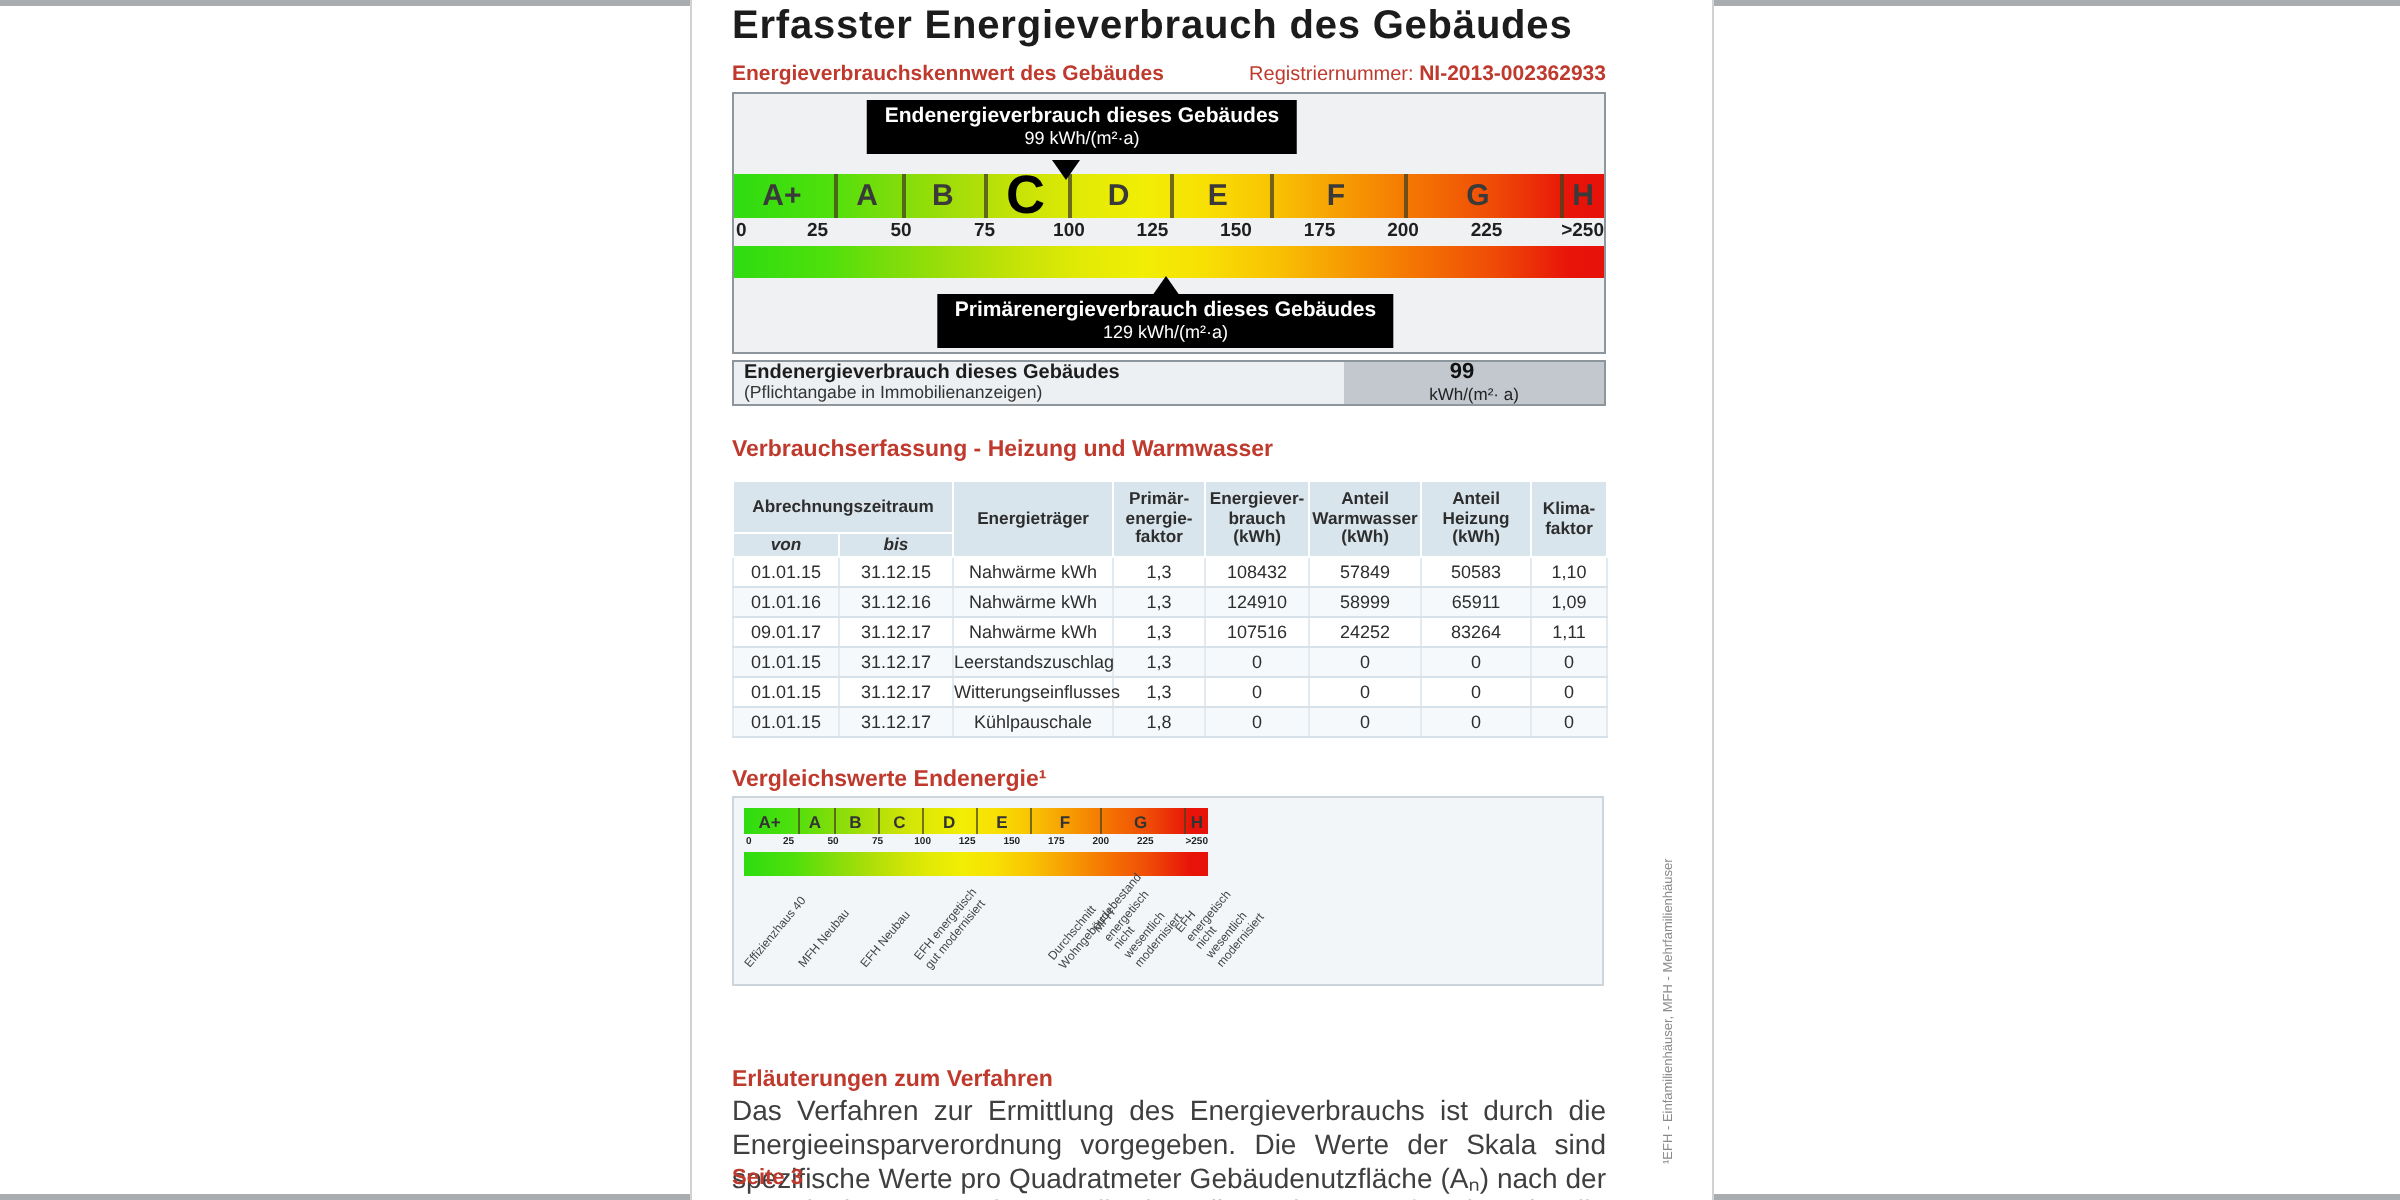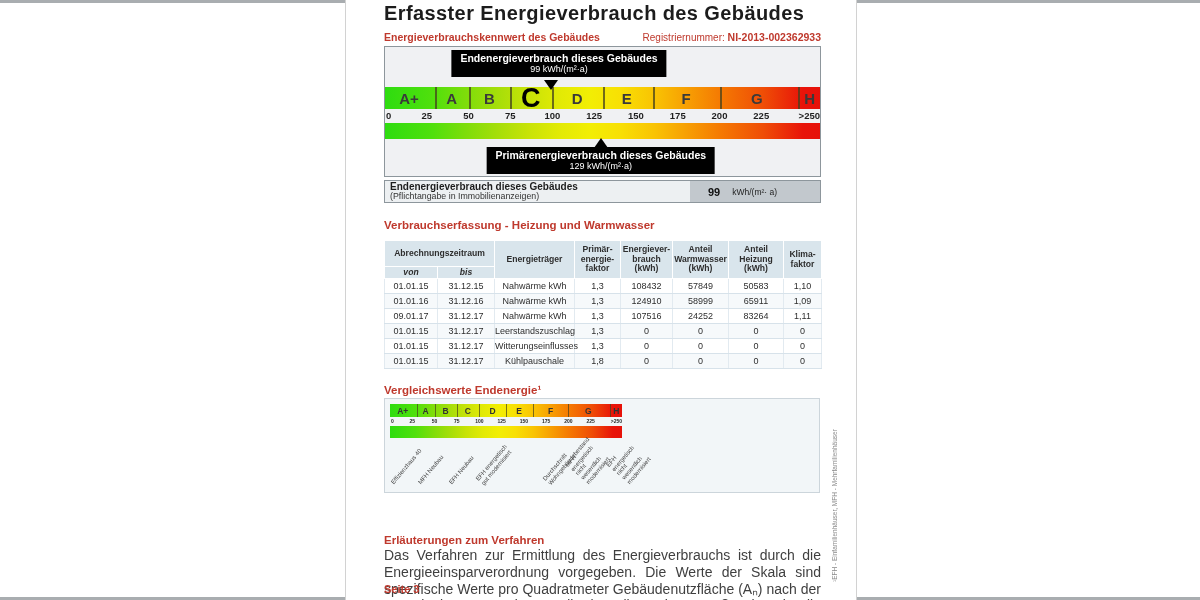--- a/index.html
+++ b/index.html
@@ -3,21 +3,21 @@
 <meta charset="utf-8">
 <style>
   * { margin:0; padding:0; box-sizing:border-box; }
   body { font-family:"Liberation Sans", sans-serif; background:#ffffff; }
   .screen { position:relative; width:1200px; height:600px; background:#ffffff; overflow:hidden; }
   .strip { position:absolute; left:0; width:1200px; height:3px; background:#a9adb0; }
   .strip.top { top:0; } .strip.bottom { bottom:0; }
 
   .page { position:absolute; left:345px; top:0; width:512px; height:600px; background:#fff;
           border-left:1px solid #d2d2d2; border-right:1px solid #d2d2d2; }
-  .content { position:absolute; left:38px; top:0; width:437px; height:565px; }
+  .content { position:absolute; left:20px; top:0; width:437px; height:565px; }
 
   .doc-title { position:absolute; top:2px; left:0; font-size:20px; font-weight:bold; color:#1c1c1c; letter-spacing:.4px; }
   .sub-row { position:absolute; top:31px; left:0; width:437px; display:flex; justify-content:space-between; align-items:baseline; }
   .red { color:#bf392d; }
   .sub-left { font-size:10.5px; font-weight:bold; }
   .sub-right { font-size:10px; }
   .sub-right b { font-size:10.5px; font-weight:bold; }
 
   
   .scale-box { position:absolute; top:46px; left:0; width:437px; height:131px; background:#f0f1f3; border:1px solid #8d969c; }
@@ -40,21 +40,21 @@
   .tick.first { left:1px; transform:none; }
   .tick.last { right:0; left:auto; transform:none; }
   .grad-bar2 { position:absolute; top:76px; left:0; width:100%; height:16px; }
 
   
   .mand-box { position:absolute; top:180px; left:0; width:437px; height:23px; background:#edf0f2;
               border:1px solid #8d969c; display:flex; align-items:center; }
   .mand-text { flex:1; padding-left:5px; line-height:1.05; }
   .mand-label { font-size:10px; font-weight:bold; color:#1d1d1d; }
   .mand-sub { font-size:8.8px; color:#333; }
-  .mand-value { width:130px; height:100%; background:#c2c8cd; display:flex; align-items:center; justify-content:center; padding-right:25px; }
+  .mand-value { width:130px; height:100%; background:#c2c8cd; display:flex; align-items:center; justify-content:flex-end; padding-right:0;flex-direction:column; }
   .mand-value .num { font-size:11px; font-weight:bold; color:#111; margin-right:12px; }
   .mand-value .unit { font-size:8.5px; color:#222; }
 
   .sec-title { position:absolute; left:0; font-size:11.5px; font-weight:bold; color:#bf392d; }
 
   
   table.consumption { position:absolute; top:240px; left:0; width:437px; border-collapse:collapse; table-layout:fixed; }
   table.consumption th { background:#d9e5ec; color:#2e2e2e; font-size:8.6px; font-weight:bold;
         border:1px solid #fff; text-align:center; vertical-align:middle; white-space:pre-line; line-height:1.15; }
   table.consumption thead tr.r1 th { height:26px; }

